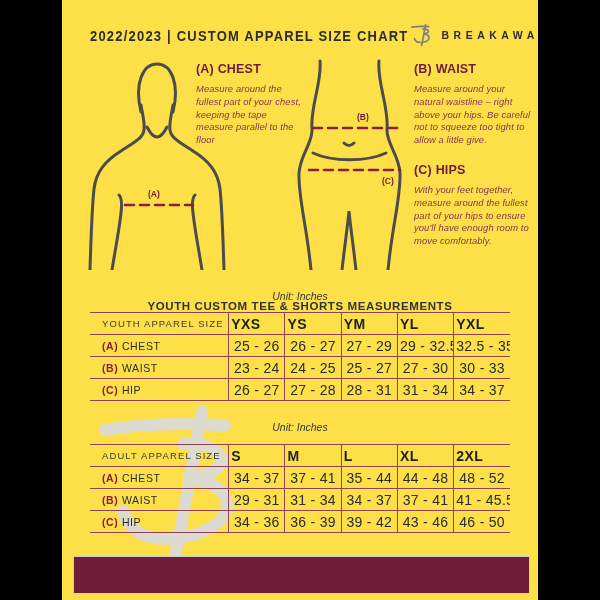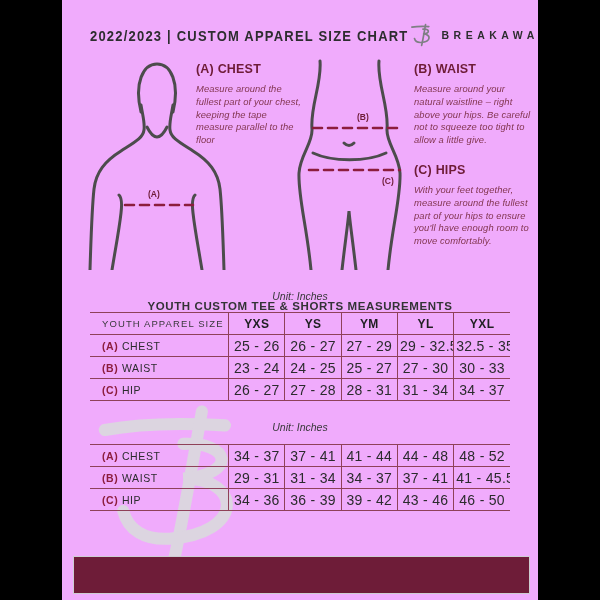--- a/index.html
+++ b/index.html
@@ -2,21 +2,21 @@
 <html><head>
 <meta charset="utf-8">
 <style>
   html,body{margin:0;padding:0;}
   body{
     width:600px;height:600px;background:#000;position:relative;
     font-family:"Liberation Sans",sans-serif;overflow:hidden;
   }
   .panel{
     position:absolute;left:62px;top:0;width:476px;height:600px;
-    background:#f0abfc;overflow:hidden;
+    background:#fde047;overflow:hidden;
   }
   
   .hdr{
     position:absolute;top:20px;left:28px;right:16px;height:30px;
     display:flex;justify-content:space-between;align-items:center;z-index:3;
   }
   .hdr-title{
     font-size:13px;font-weight:bold;color:#2d2d2f;letter-spacing:1.2px;
     transform:scaleY(1.15);white-space:nowrap;
   }
@@ -56,21 +56,21 @@
     background:transparent;
   }
   table.size-table td{
     border:1px solid #8f4158;
     border-top:1.5px solid #8f4158;border-bottom:1.5px solid #8f4158;
     height:21px;padding:0 2px;overflow:hidden;white-space:nowrap;
   }
   table.size-table tr>td:first-child{border-left:none;text-align:left;padding-left:12px;}
   table.size-table tr>td:last-child{border-right:none;}
   td.lbl{font-size:9.5px;letter-spacing:1.1px;color:#39393b;}
-  td.size-head{font-size:12px;font-weight:bold;color:#1f1f21;text-align:center;letter-spacing:.4px;}
+  td.size-head{font-size:14px;font-weight:bold;color:#1f1f21;text-align:left;letter-spacing:.4px;}
   td.row-name{font-size:10.5px;color:#2b2b2d;letter-spacing:.6px;}
   .row-prefix{color:#8c1d3d;font-weight:bold;}
   td.val{font-size:14px;color:#2b2b2d;text-align:center;letter-spacing:.3px;}
   
   .watermark{position:absolute;left:15px;top:398px;z-index:1;opacity:.9;}
   .watermark path{fill:none;stroke:#dadade;stroke-linecap:round;}
   .footer-bar{
     position:absolute;left:11px;top:556px;width:457px;height:38px;
     background:#6e1c38;border:1px solid #cdcdd1;box-sizing:border-box;z-index:3;
   }
@@ -193,24 +193,32 @@
       <colgroup>
           <col style="width:138px;">
           <col style="width:56px;">
           <col style="width:56px;">
           <col style="width:56px;">
           <col style="width:56px;">
           <col style="width:56px;">
         </colgroup>
     <tbody>
           <tr>
+            <td class="lbl">ADULT APPAREL SIZE</td>
+            <td class="size-head">S</td>
+            <td class="size-head">M</td>
+            <td class="size-head">L</td>
+            <td class="size-head">XL</td>
+            <td class="size-head">2XL</td>
+          </tr>
+          <tr>
             <td class="row-name"><span class="row-prefix">(A)</span> CHEST</td>
             <td class="val">34 - 37</td>
             <td class="val">37 - 41</td>
-            <td class="val">41 - 44</td>
+            <td class="val">35 - 44</td>
             <td class="val">44 - 48</td>
             <td class="val">48 - 52</td>
           </tr>
           <tr>
             <td class="row-name"><span class="row-prefix">(B)</span> WAIST</td>
             <td class="val">29 - 31</td>
             <td class="val">31 - 34</td>
             <td class="val">34 - 37</td>
             <td class="val">37 - 41</td>
             <td class="val">41 - 45.5</td>

